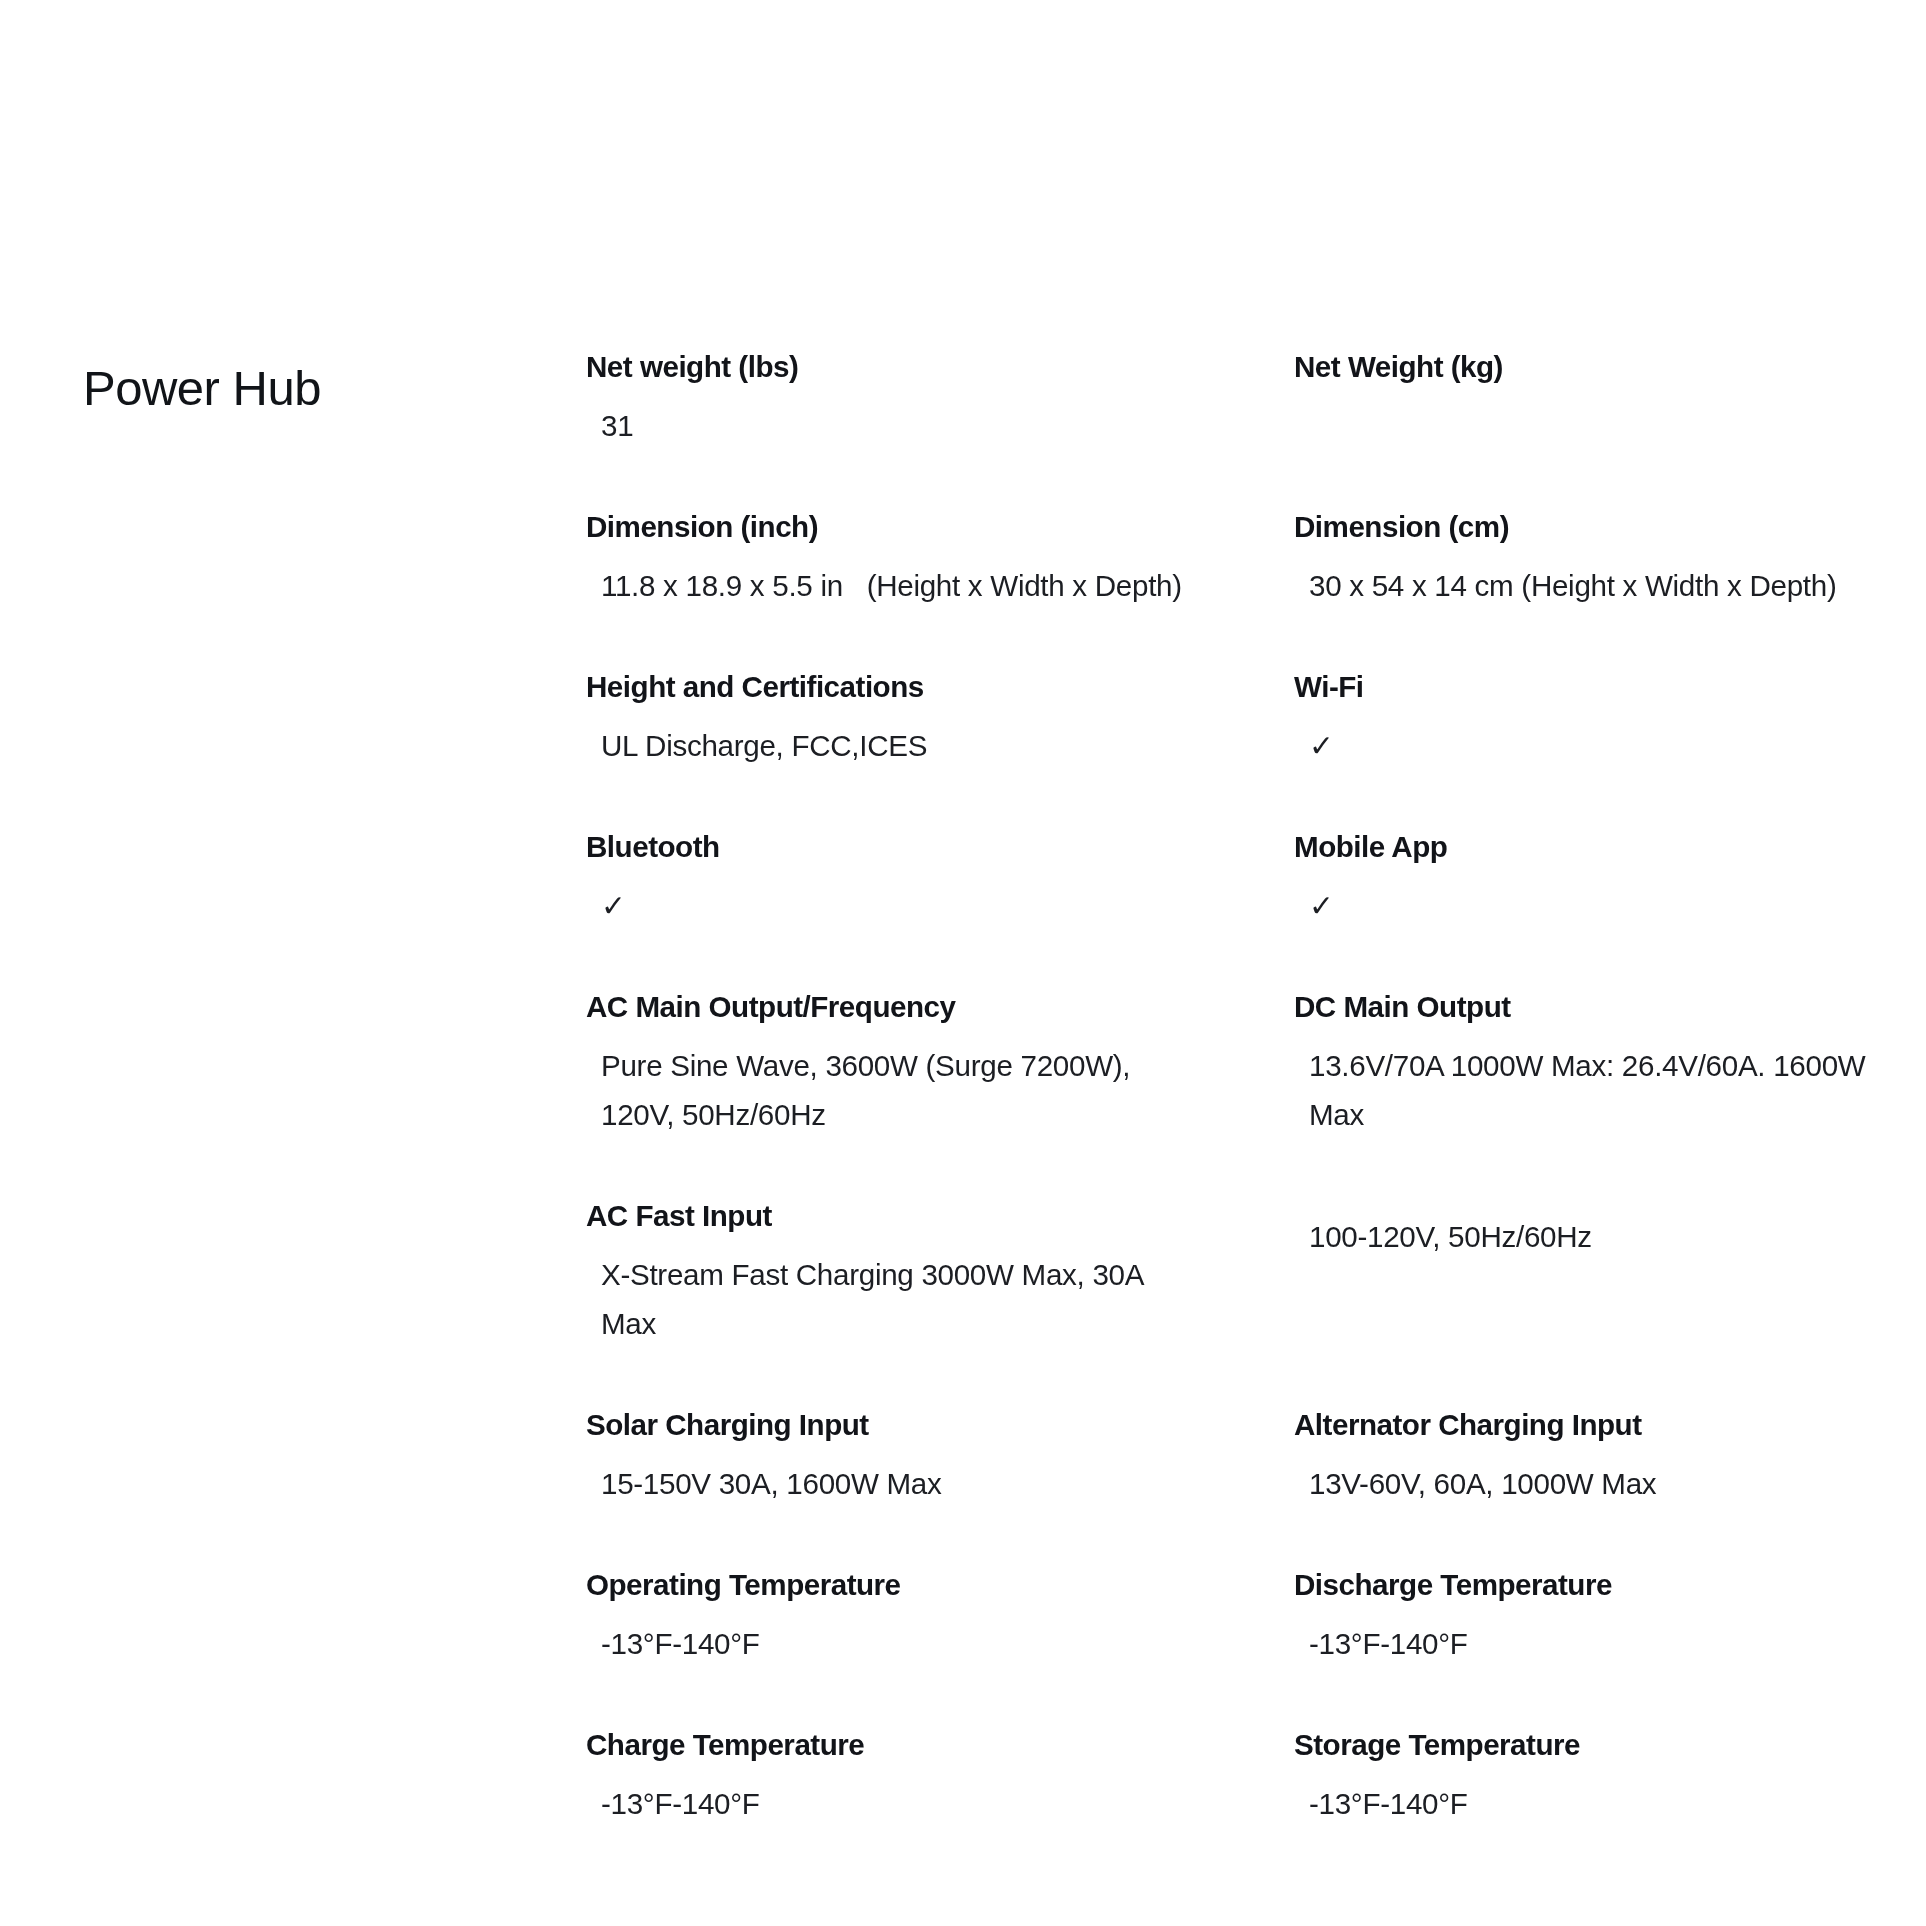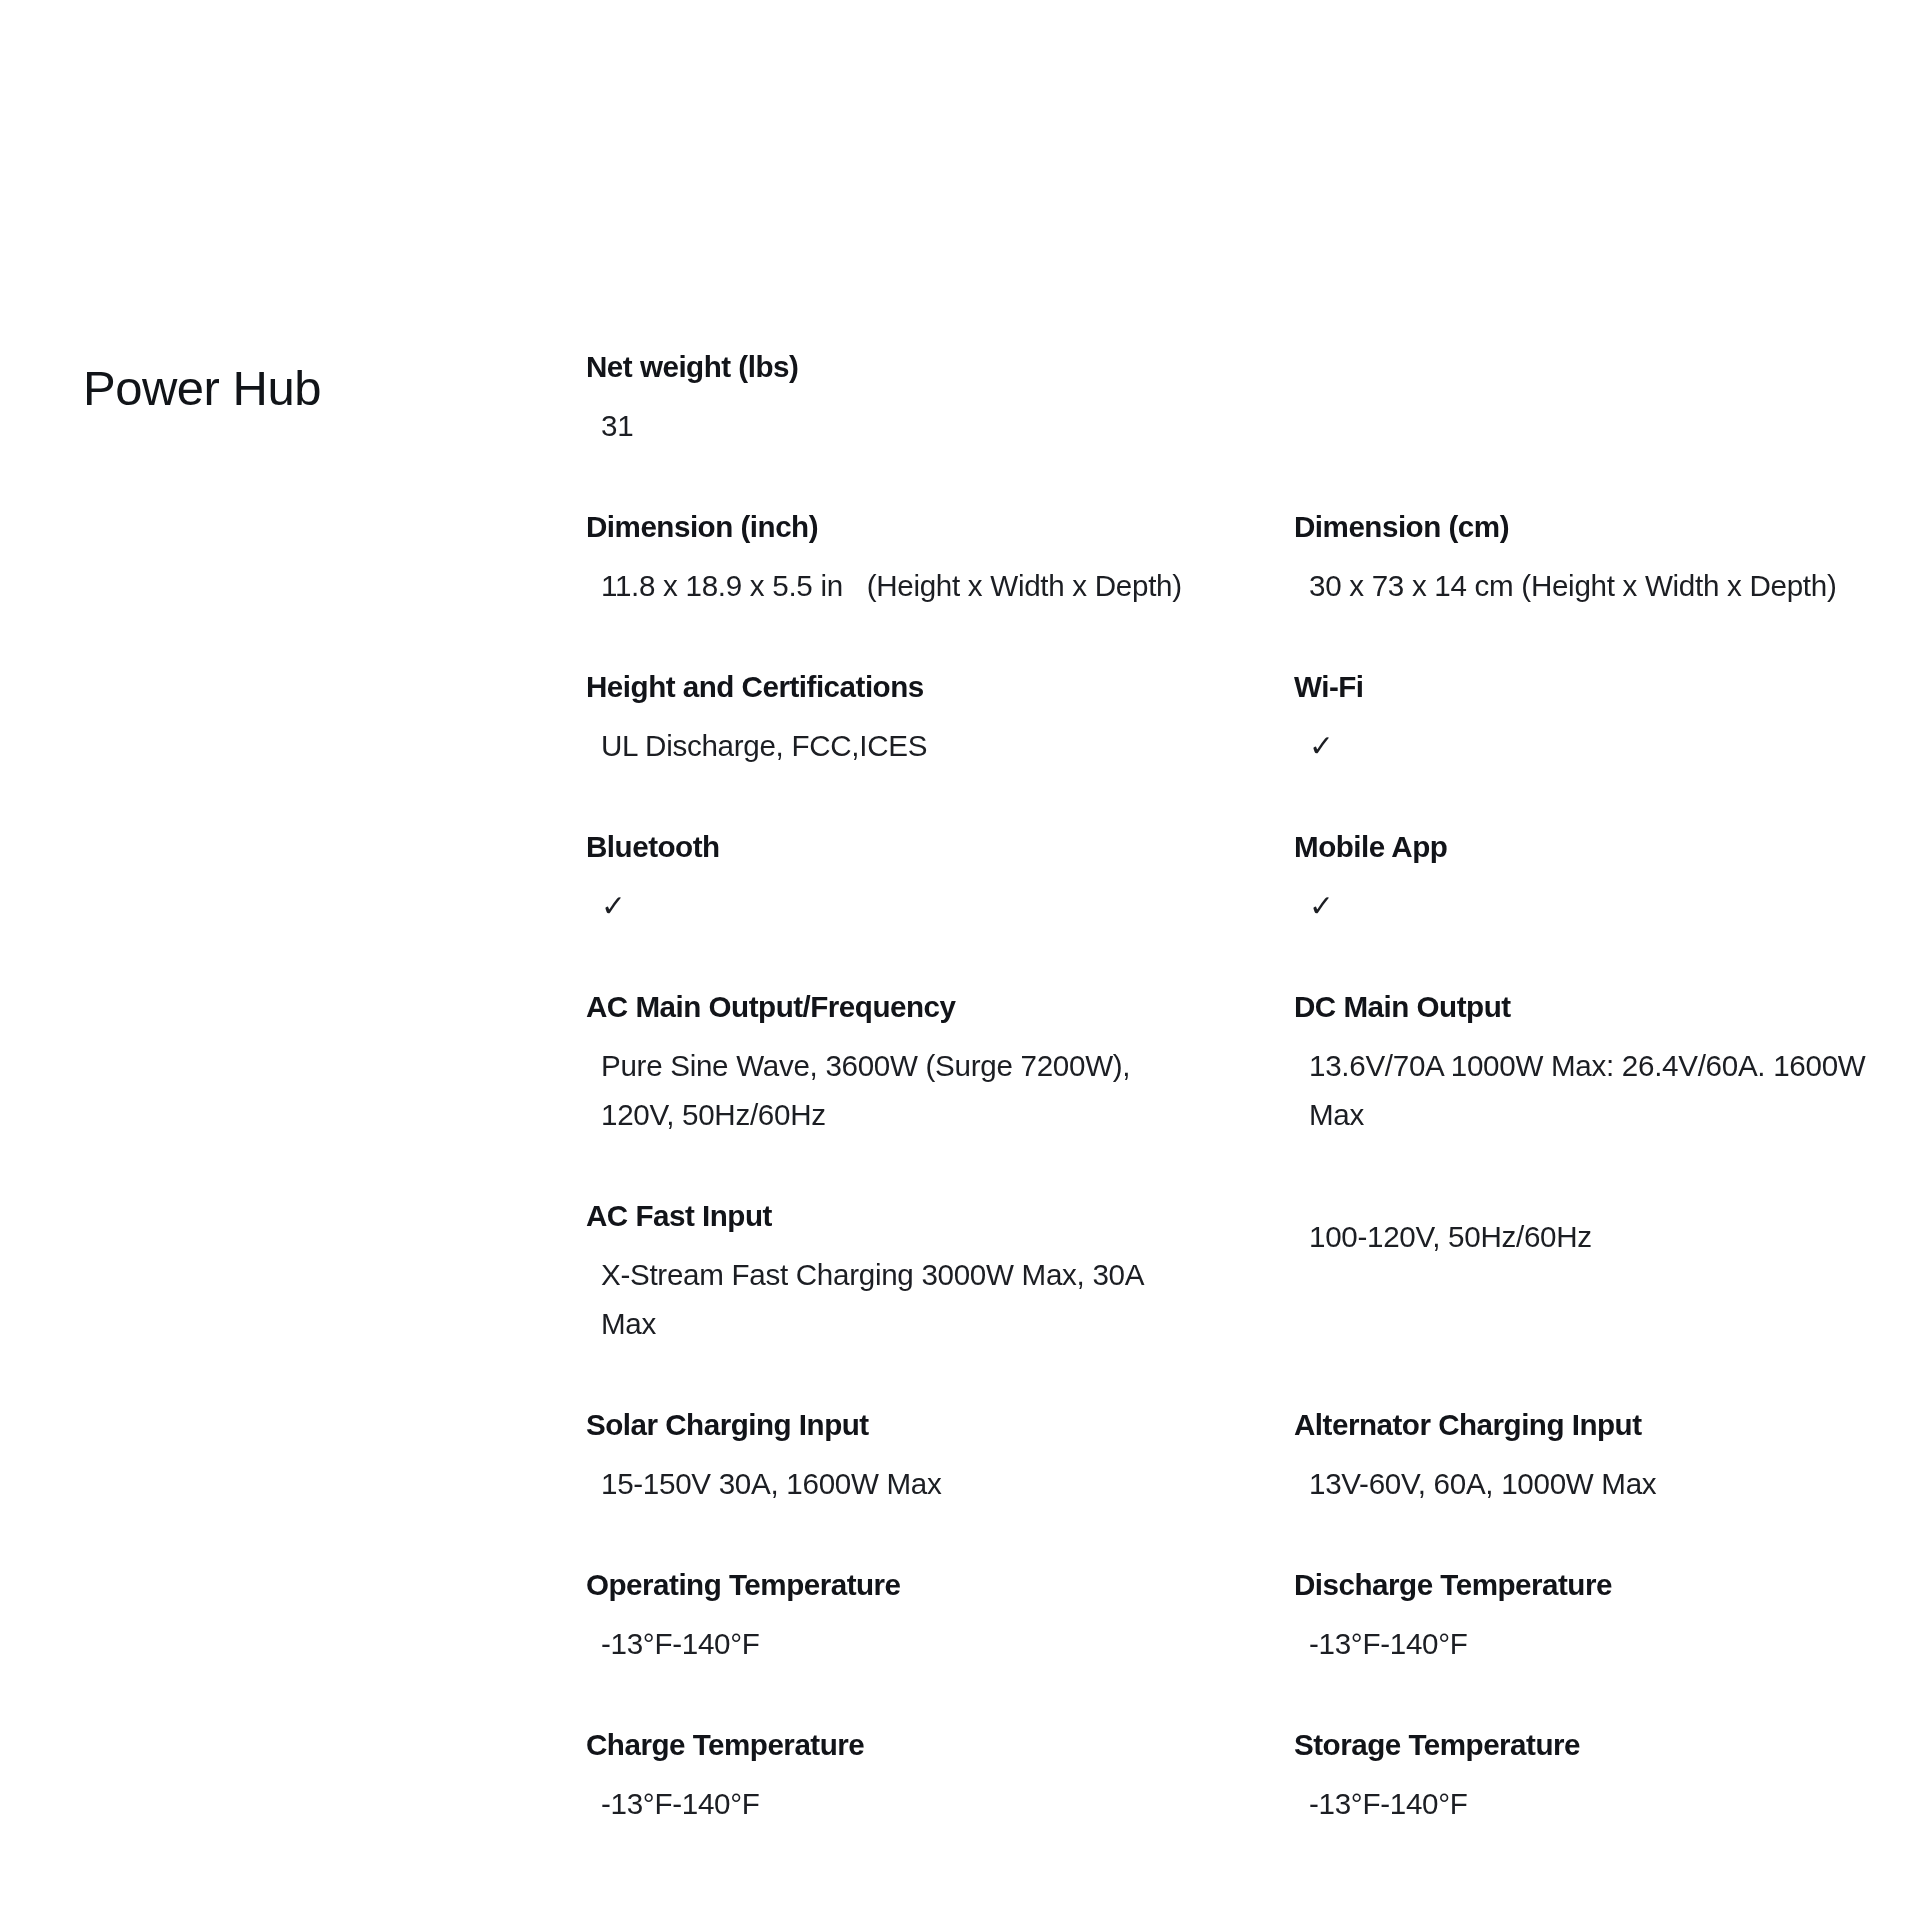--- a/index.html
+++ b/index.html
@@ -66,29 +66,30 @@
 
   <h1 class="page-title">Power Hub</h1>
 
   <div class="spec-grid">
 
     <div class="cell">
       <div class="spec-label">Net weight (lbs)</div>
       <div class="spec-value">31</div>
     </div>
     <div class="cell">
+      <div class="spec-label">Net Weight (kg)</div>
     </div>
 
     <div class="cell">
       <div class="spec-label">Dimension (inch)</div>
       <div class="spec-value">11.8 x 18.9 x 5.5 in   (Height x Width x Depth)</div>
     </div>
     <div class="cell">
       <div class="spec-label">Dimension (cm)</div>
-      <div class="spec-value">30 x 73 x 14 cm (Height x Width x Depth)</div>
+      <div class="spec-value">30 x 54 x 14 cm (Height x Width x Depth)</div>
     </div>
 
     <div class="cell">
       <div class="spec-label">Height and Certifications</div>
       <div class="spec-value">UL Discharge, FCC,ICES</div>
     </div>
     <div class="cell">
       <div class="spec-label">Wi-Fi</div>
       <div class="spec-value">✓</div>
     </div>

